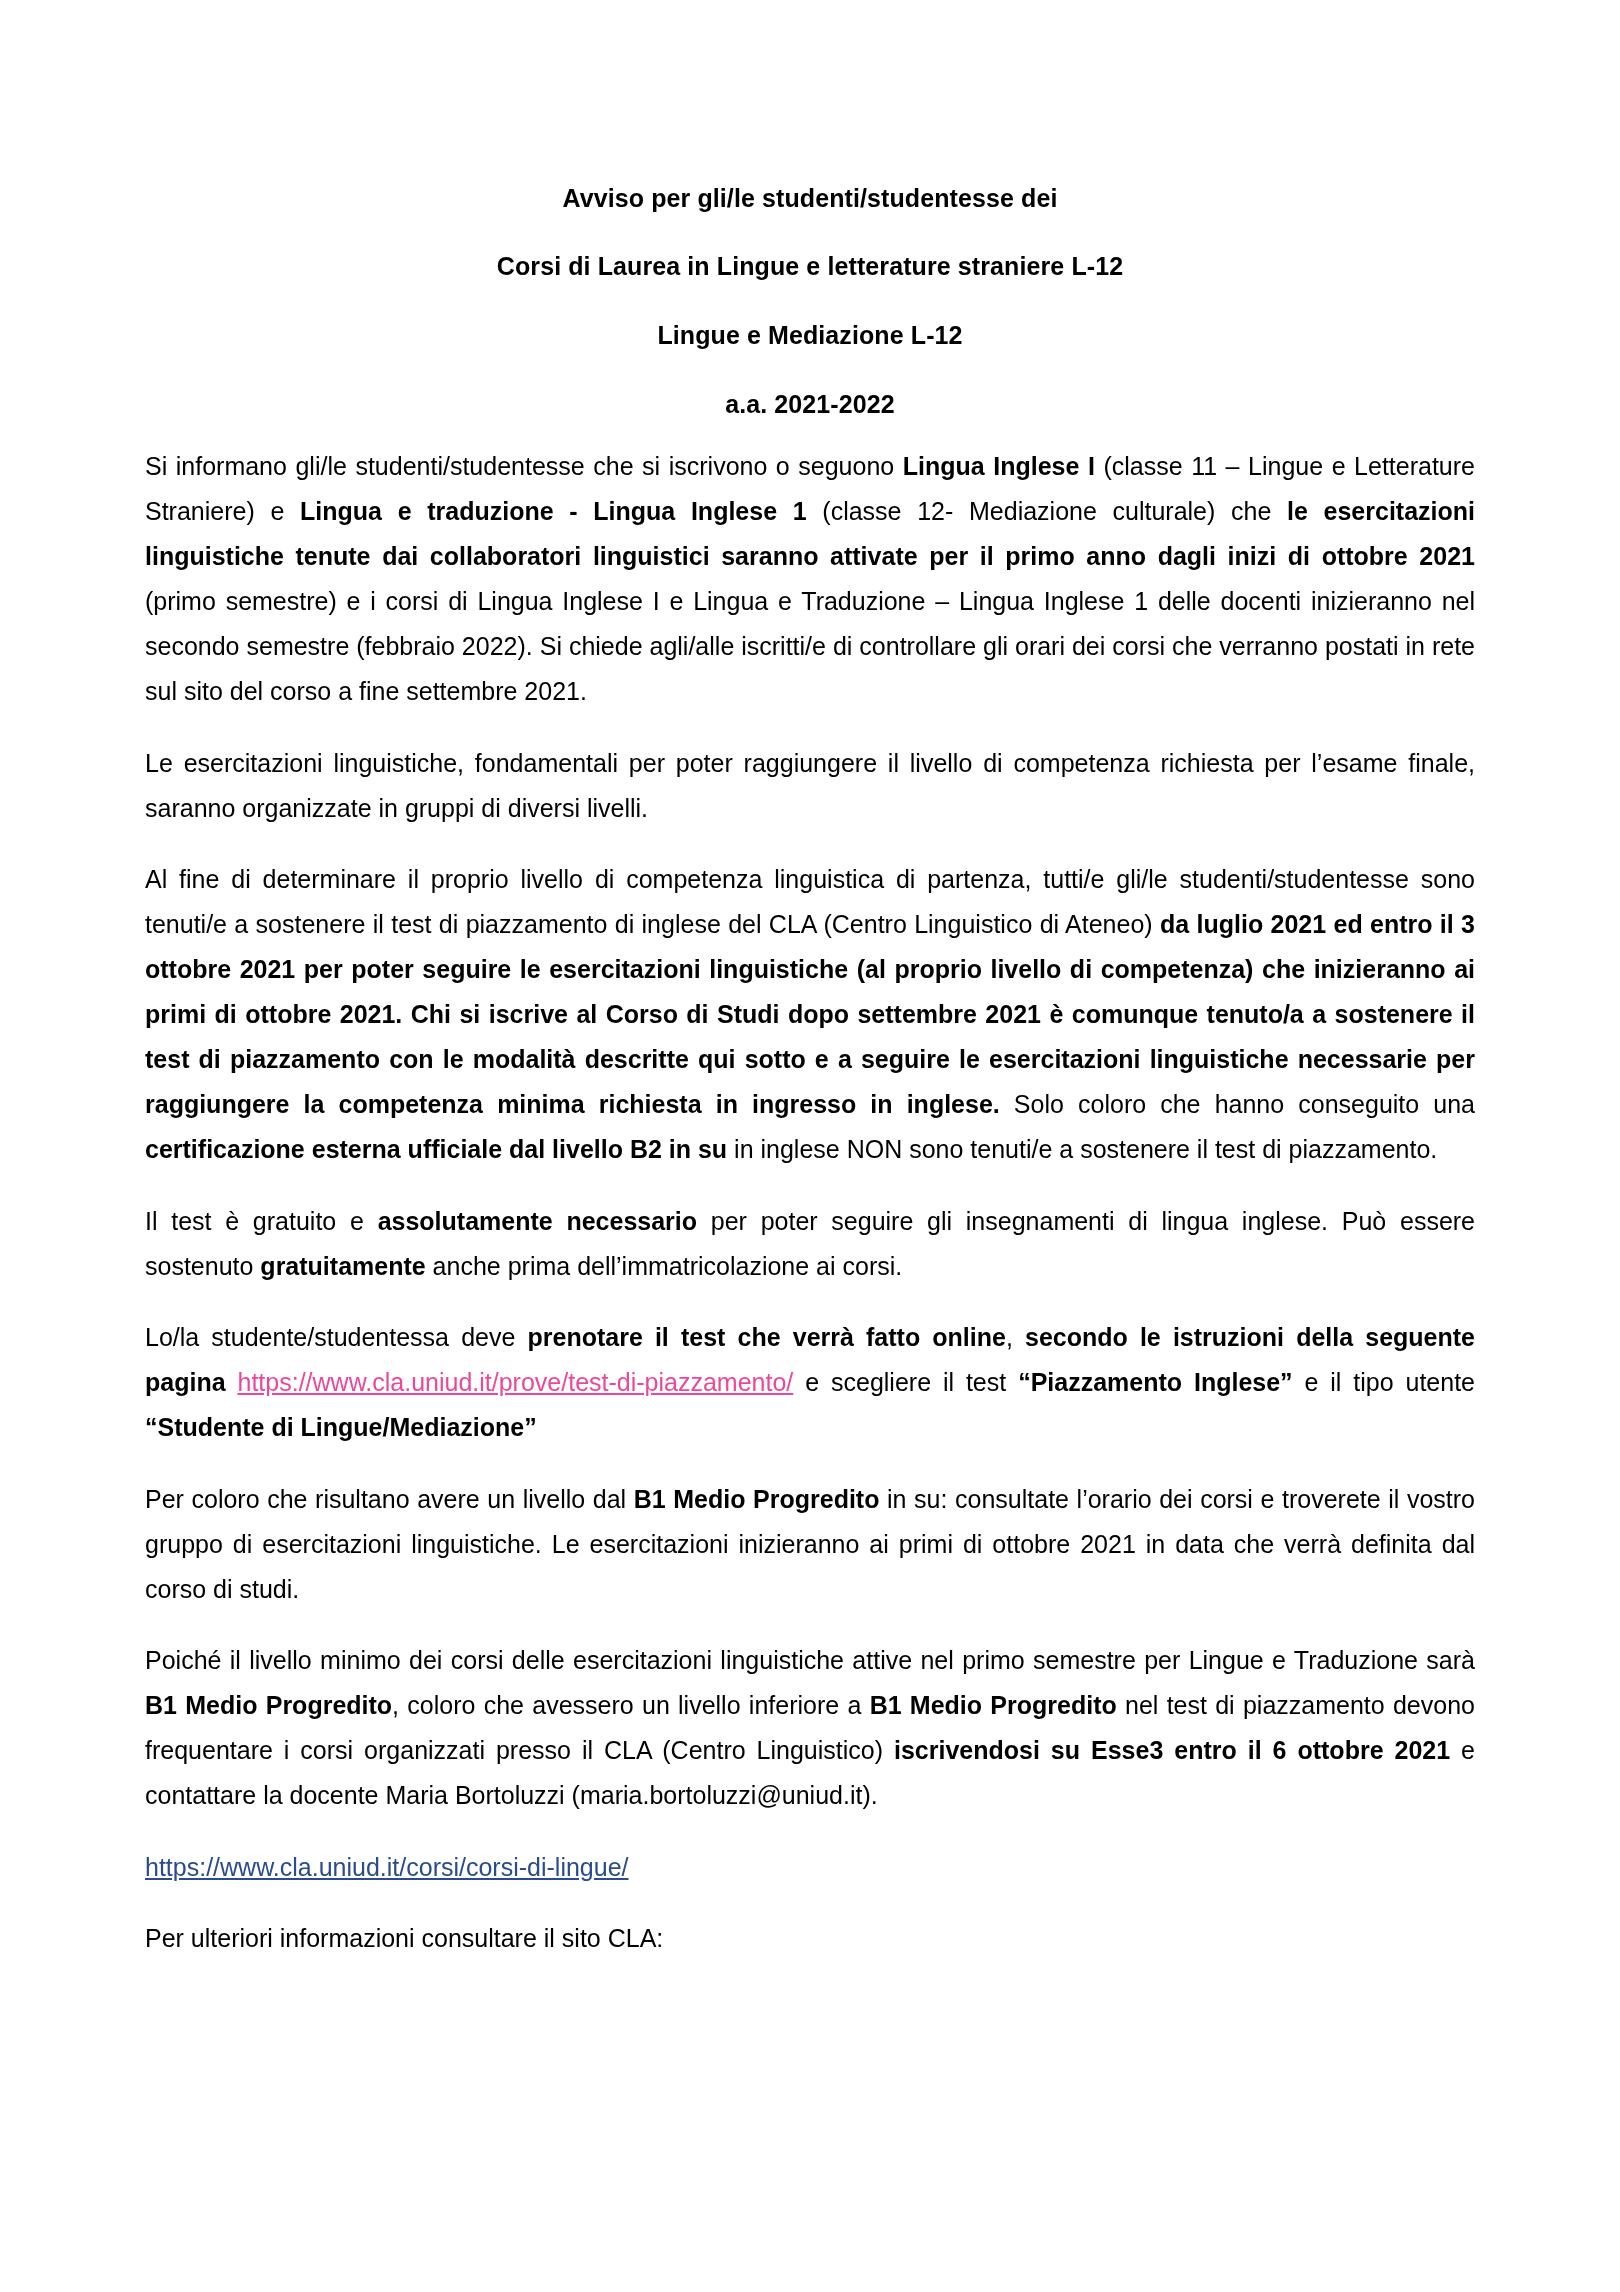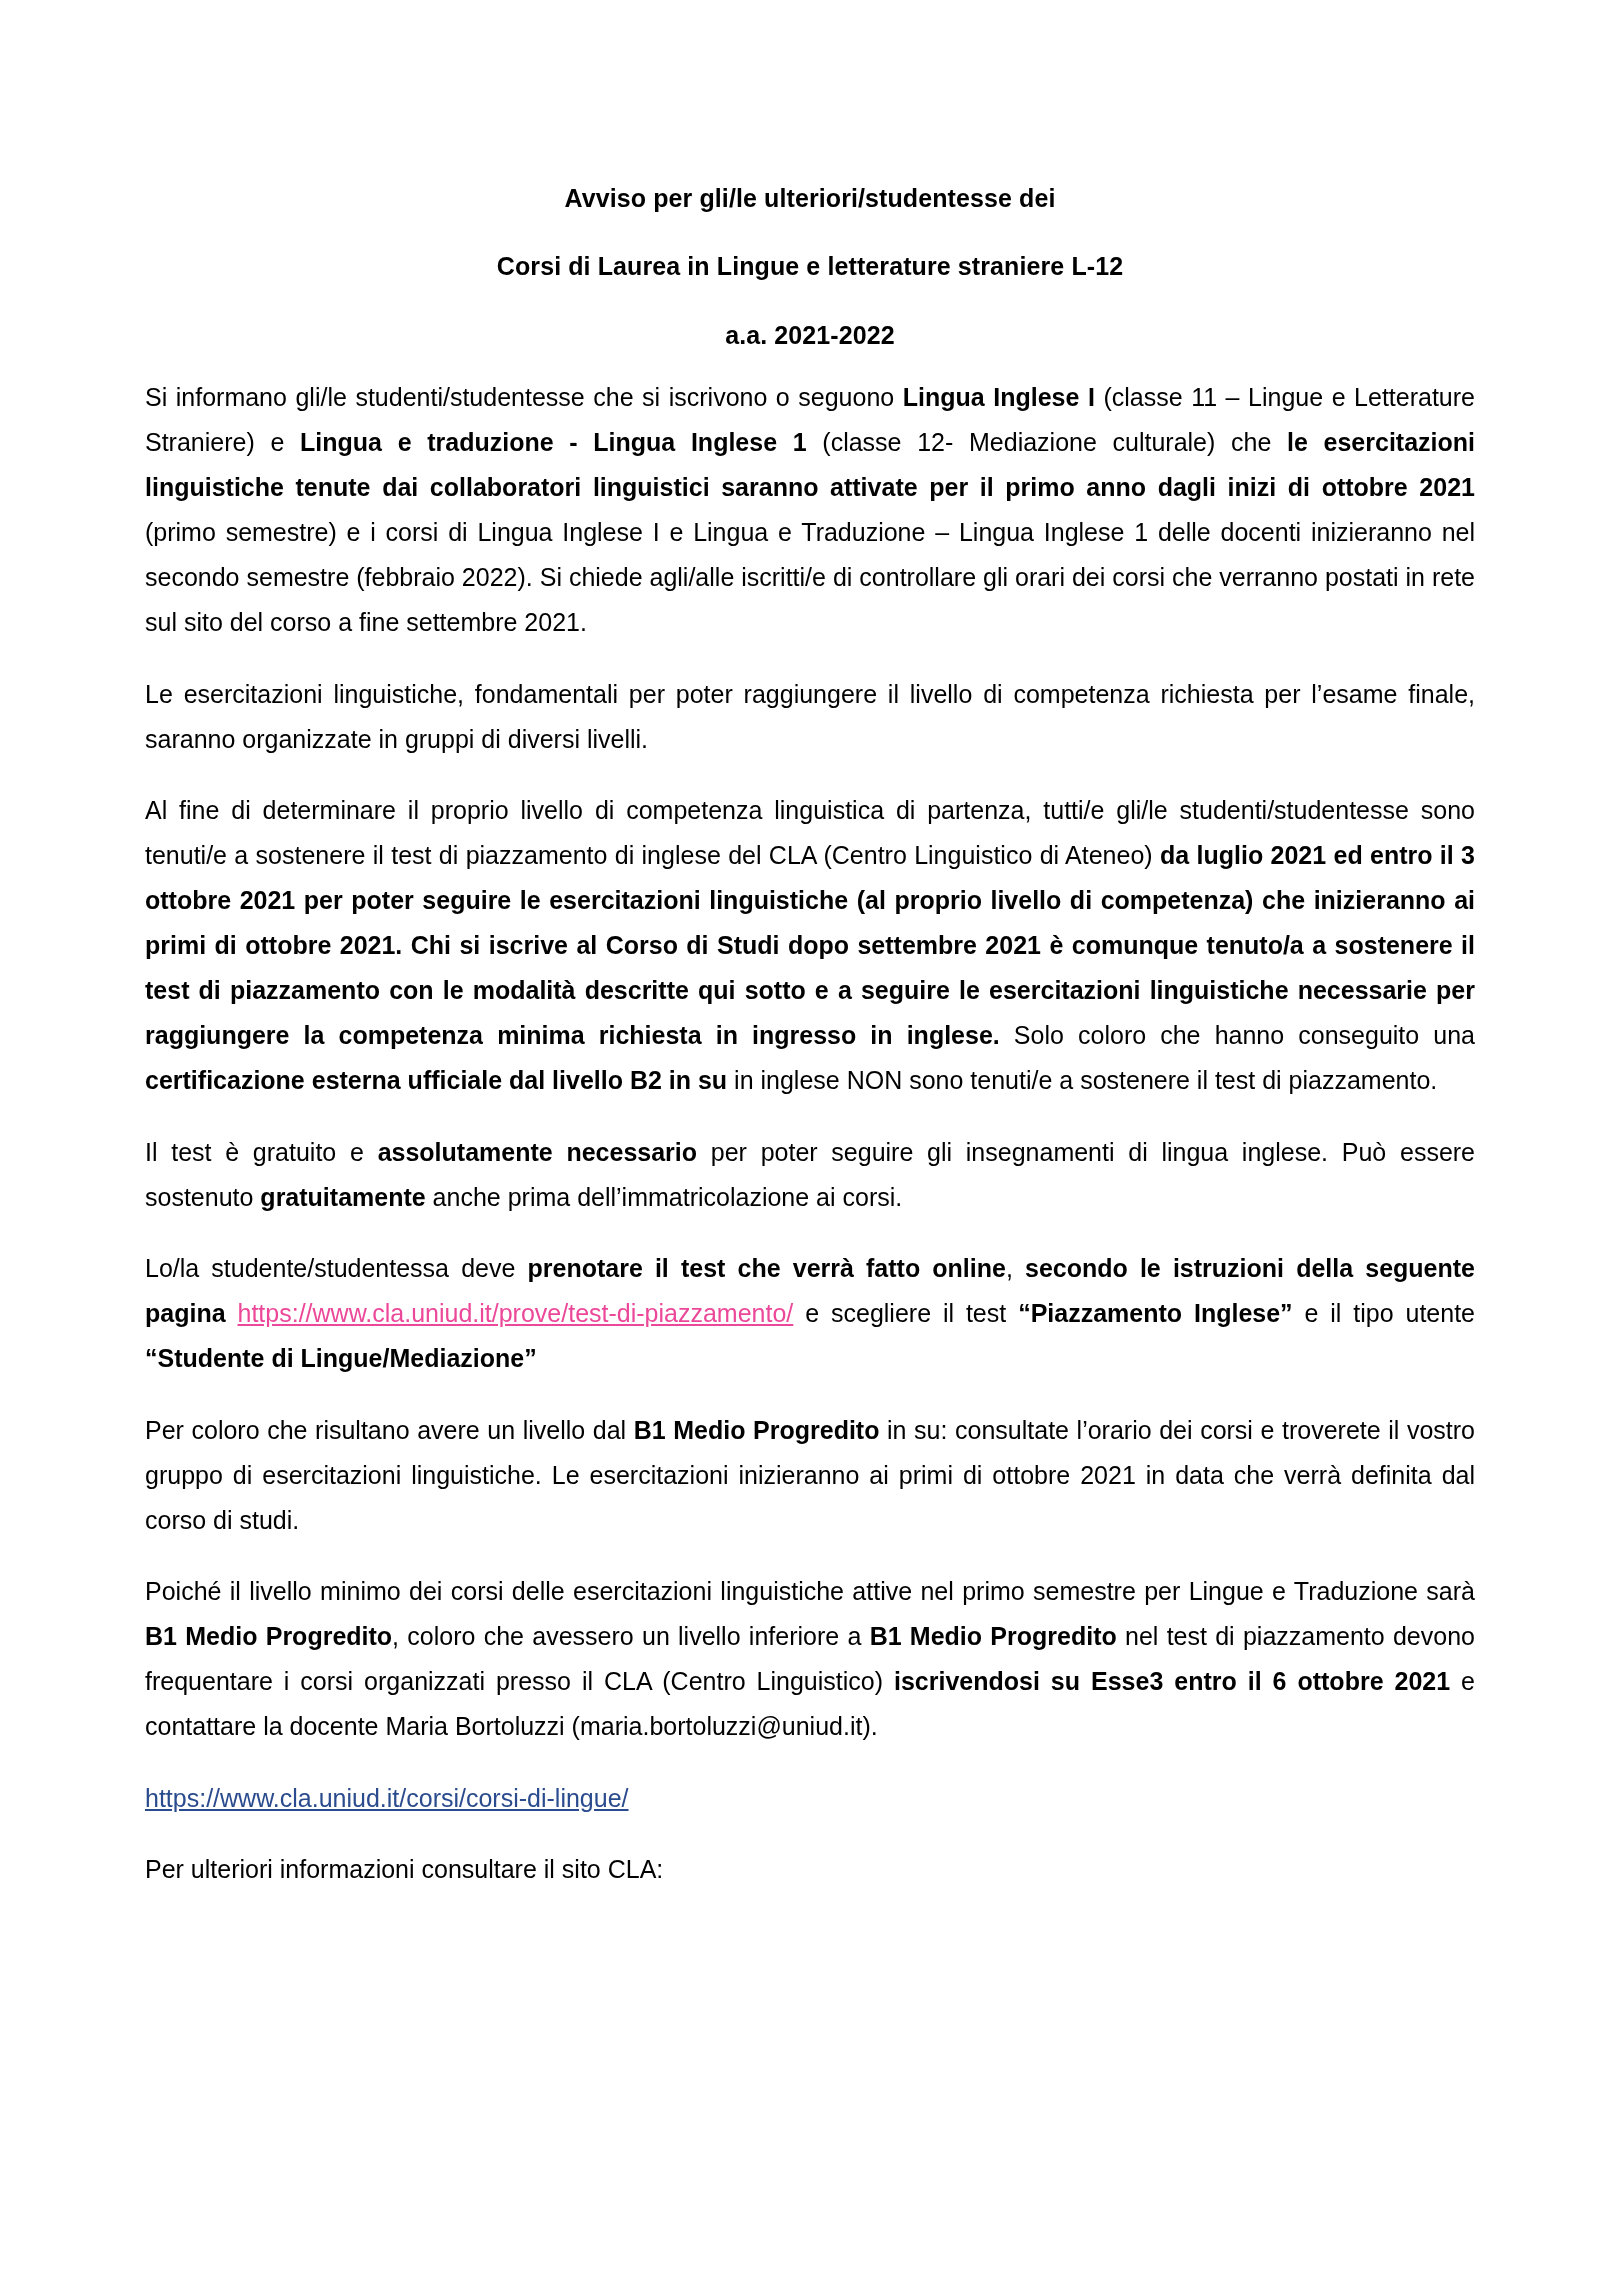--- a/index.html
+++ b/index.html
@@ -62,22 +62,23 @@
   a.doc-link.plain-blue {
     color: #2a4b8d;
   }
 </style>
 </head>
 <body>
 
 <div class="page">
 
   <div class="doc-headings">
-    <div class="heading-line h1">Avviso per gli/le ulteriori/studentesse dei</div>
+    <div class="heading-line h1">Avviso per gli/le studenti/studentesse dei</div>
     <div class="heading-line h2">Corsi di Laurea in Lingue e letterature straniere L-12</div>
+    <div class="heading-line h3">Lingue e Mediazione L-12</div>
     <div class="heading-line h4">a.a. 2021-2022</div>
   </div>
 
   <p class="body-par"><span>Si informano gli/le studenti/studentesse che si iscrivono o seguono </span><b>Lingua Inglese I</b><span> (classe 11 – Lingue e Letterature Straniere) e </span><b>Lingua e traduzione - Lingua Inglese 1</b><span> (classe 12- Mediazione culturale) che </span><b>le esercitazioni linguistiche tenute dai collaboratori linguistici saranno attivate per il primo anno dagli inizi di ottobre 2021</b><span> (primo semestre) e i corsi di Lingua Inglese I e Lingua e Traduzione – Lingua Inglese 1 delle docenti inizieranno nel secondo semestre (febbraio 2022). Si chiede agli/alle iscritti/e di controllare gli orari dei corsi che verranno postati in rete sul sito del corso a fine settembre 2021.</span></p>
 
   <p class="body-par"><span>Le esercitazioni linguistiche, fondamentali per poter raggiungere il livello di competenza richiesta per l’esame finale, saranno organizzate in gruppi di diversi livelli.</span></p>
 
   <p class="body-par"><span>Al fine di determinare il proprio livello di competenza linguistica di partenza, tutti/e gli/le studenti/studentesse sono tenuti/e a sostenere il test di piazzamento di inglese del CLA (Centro Linguistico di Ateneo) </span><b>da luglio 2021 ed entro il 3 ottobre 2021 per poter seguire le esercitazioni linguistiche (al proprio livello di competenza) che inizieranno ai primi di ottobre 2021. Chi si iscrive al Corso di Studi dopo settembre 2021 è comunque tenuto/a a sostenere il test di piazzamento con le modalità descritte qui sotto e a seguire le esercitazioni linguistiche necessarie per raggiungere la competenza minima richiesta in ingresso in inglese.</b><span> Solo coloro che hanno conseguito una </span><b>certificazione esterna ufficiale dal livello B2 in su</b><span> in inglese NON sono tenuti/e a sostenere il test di piazzamento.</span></p>
 
   <p class="body-par"><span>Il test è gratuito e </span><b>assolutamente necessario</b><span> per poter seguire gli insegnamenti di lingua inglese. Può essere sostenuto </span><b>gratuitamente</b><span> anche prima dell’immatricolazione ai corsi.</span></p>

